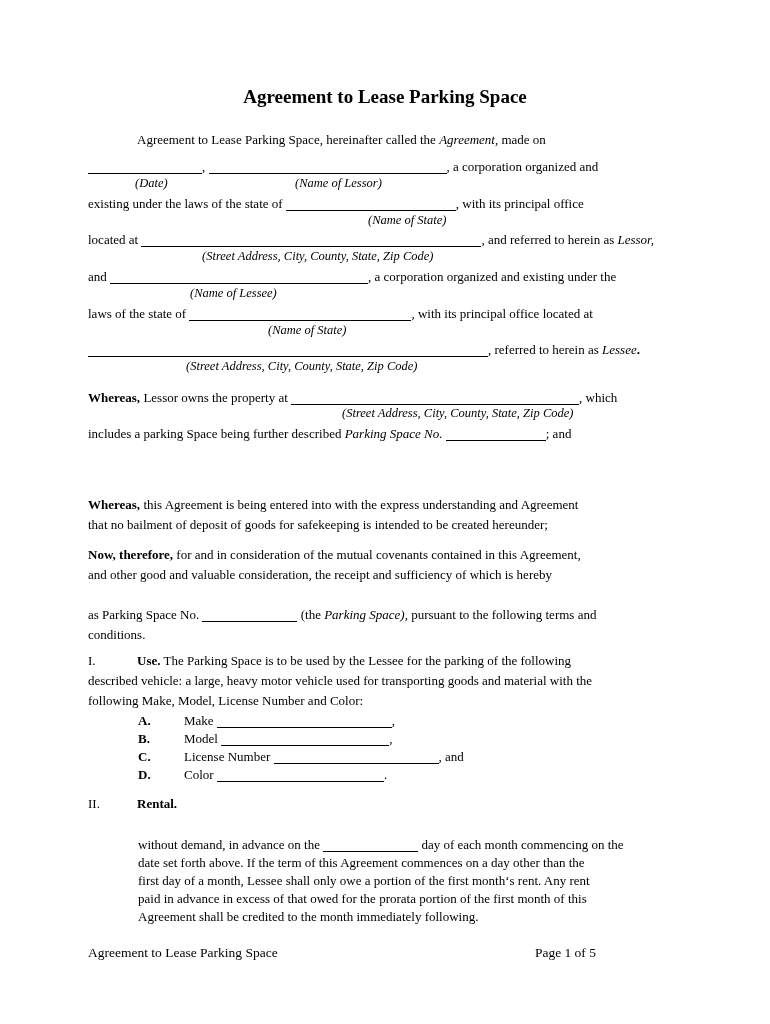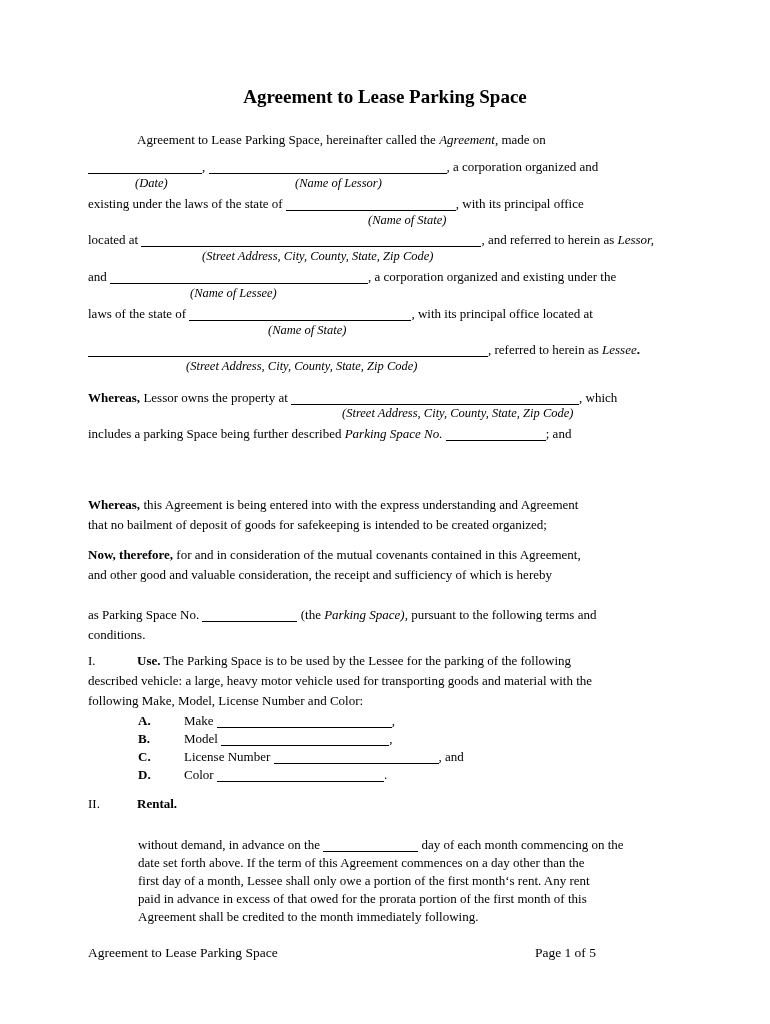--- a/index.html
+++ b/index.html
@@ -70,21 +70,21 @@
   <div class="ln" style="top:341px"><span class="blank" style="width:400px"></span><span>, referred to herein as </span><span class="i">Lessee</span><span class="b">.</span></div>
   <div class="lab" style="top:359px;left:186px">(Street Address, City, County, State, Zip Code)</div>
 
   <div class="ln" style="top:389px"><span class="b">Whereas,</span><span> Lessor owns the property at </span><span class="blank" style="width:288px"></span><span>, which</span></div>
   <div class="lab" style="top:406px;left:342px">(Street Address, City, County, State, Zip Code)</div>
 
   <div class="ln" style="top:425px"><span>includes a parking Space being further described </span><span class="i">Parking Space No.</span><span> </span><span class="blank" style="width:100px"></span><span>; and</span></div>
 
 
   <div class="ln" style="top:496px"><span class="b">Whereas,</span><span> this Agreement is being entered into with the express understanding and Agreement</span></div>
-  <div class="ln" style="top:516px">that no bailment of deposit of goods for safekeeping is intended to be created organized;</div>
+  <div class="ln" style="top:516px">that no bailment of deposit of goods for safekeeping is intended to be created hereunder;</div>
 
   <div class="ln" style="top:546px"><span class="b">Now, therefore,</span><span> for and in consideration of the mutual covenants contained in this Agreement,</span></div>
   <div class="ln" style="top:566px">and other good and valuable consideration, the receipt and sufficiency of which is hereby</div>
   <div class="ln" style="top:606px"><span>as Parking Space No. </span><span class="blank" style="width:95px"></span><span> (the </span><span class="i">Parking Space),</span><span> pursuant to the following terms and</span></div>
   <div class="ln" style="top:626px">conditions.</div>
 
   <div class="ln" style="top:652px"><span class="num">I.</span><span class="b">Use.</span><span> The Parking Space is to be used by the Lessee for the parking of the following</span></div>
   <div class="ln" style="top:672px">described vehicle: a large, heavy motor vehicle used for transporting goods and material with the</div>
   <div class="ln" style="top:712px;left:138px"><span class="num2">A.</span><span>Make </span><span class="blank" style="width:175px"></span><span>,</span></div>
 

